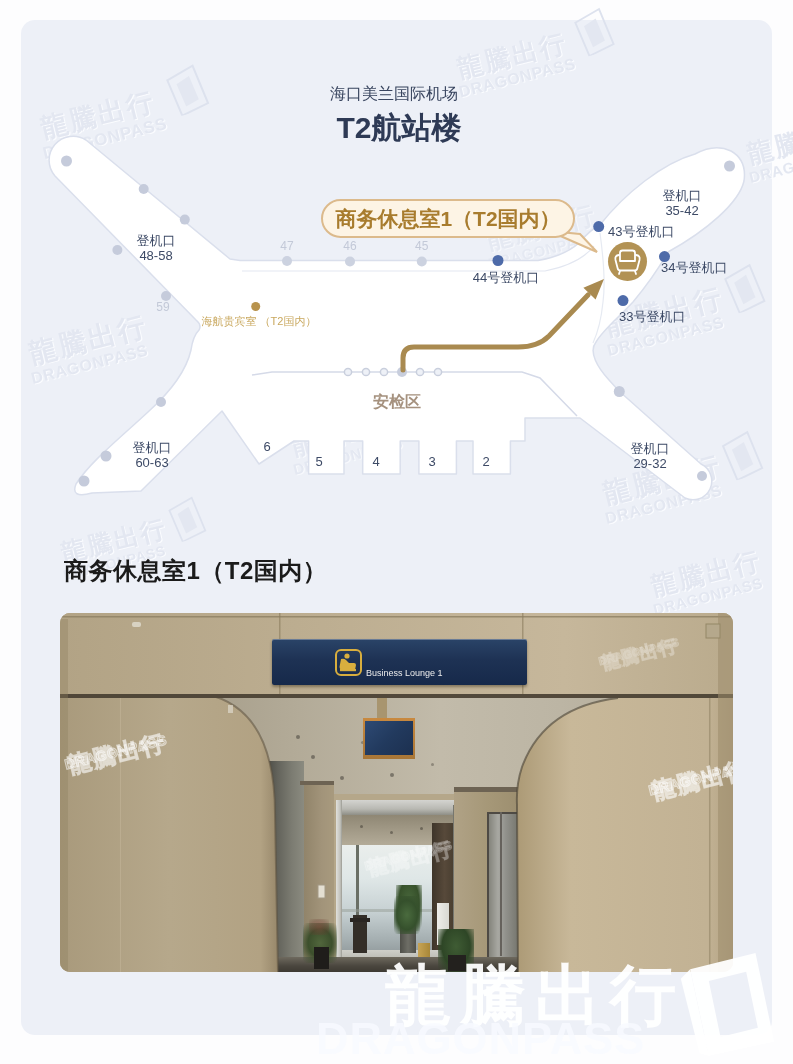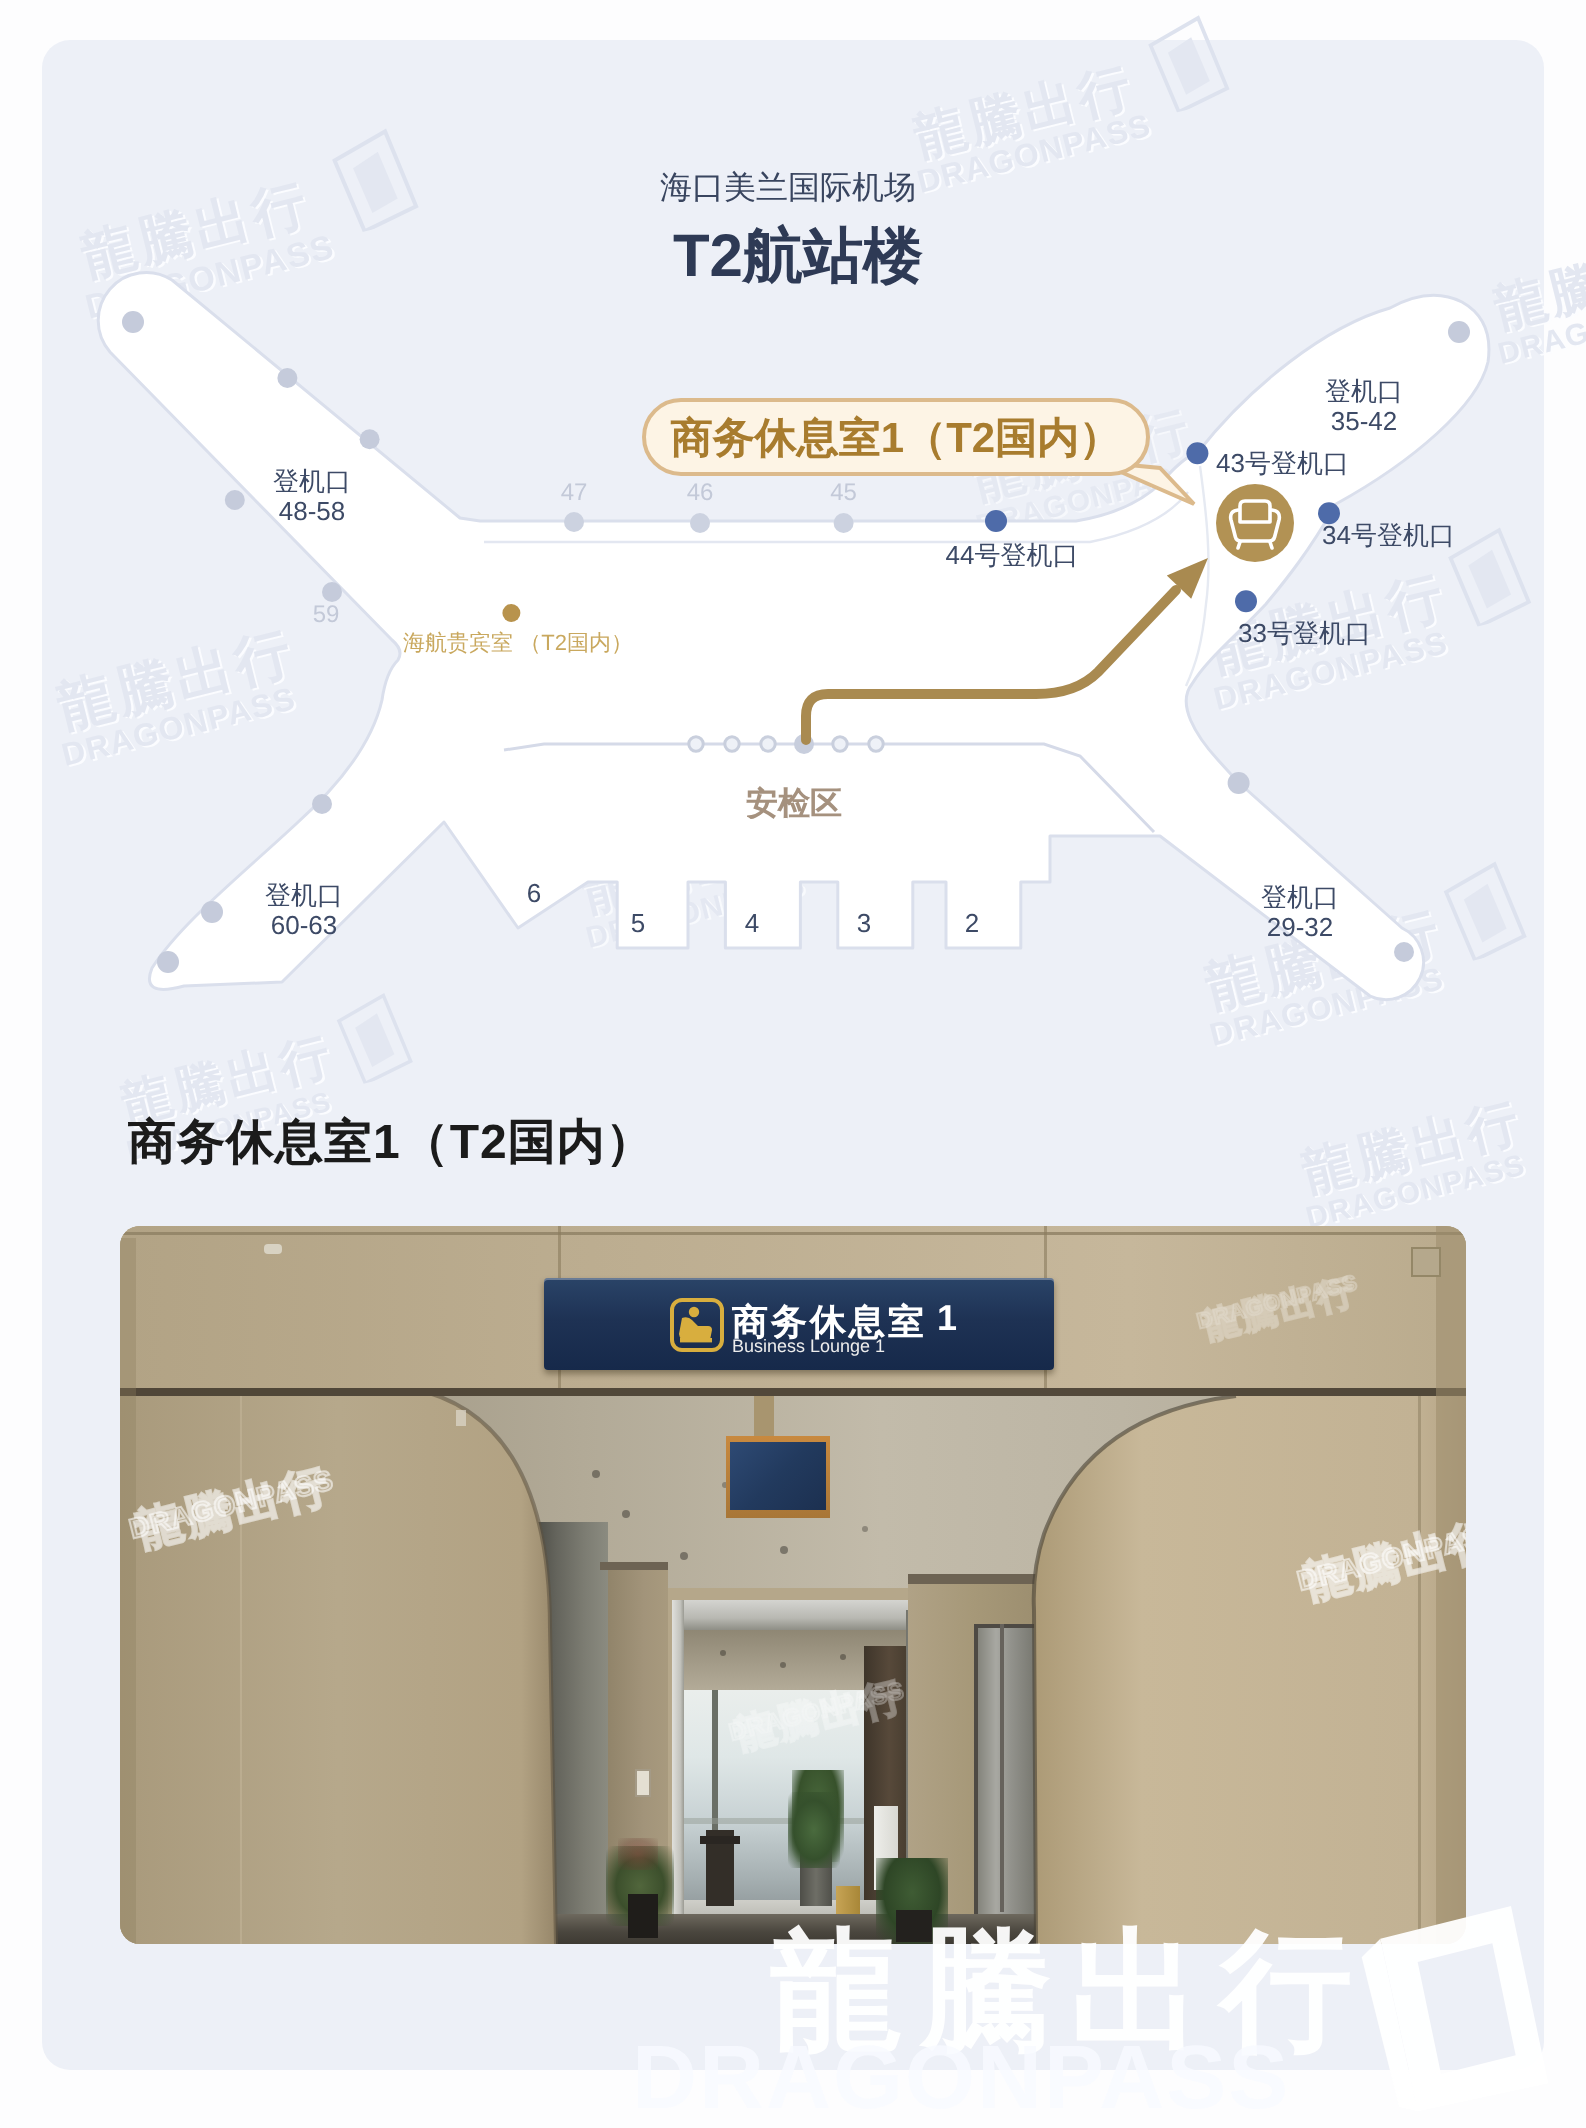--- a/index.html
+++ b/index.html
@@ -340,21 +340,20 @@
     <rect x="168" y="92" width="5" height="8" fill="#ded9cc" opacity="0.7"></rect>
   </svg>
 
   <div style="left:212px;top:26px;width:255px;height:46px;background:linear-gradient(180deg,#2a4468 0%,#1e3254 45%,#16294a 100%);border-radius:2px;box-shadow:inset 0 1px 0 rgba(255,255,255,0.3), 0 2px 3px rgba(40,30,10,0.4);"></div>
   <div style="left:275px;top:36px;width:27px;height:27px;border:2.5px solid #d8ae3e;border-radius:6px;box-sizing:border-box;"></div>
   <svg style="left:277px;top:38px;" width="23" height="23" viewBox="0 0 23 23">
     <circle cx="10" cy="5" r="2.6" fill="#d8ae3e"></circle>
     <path d="M4 8 q3 -1 5 1 l 3 3 h5 q2 0 2 2 l-1 5 h-13 q-2 0 -2.5 -3 z" fill="#d8ae3e"></path>
     <rect x="3" y="18" width="16" height="2.2" fill="#d8ae3e"></rect>
   </svg>
-  <div style="left:306px;top:36px;width:160px;color:#ffffff;font-size:18px;font-weight:bold;letter-spacing:1.5px;">商务休息室<span style="letter-spacing:0;">&nbsp;1</span></div>
   <div style="left:306px;top:55px;width:160px;color:#ececec;font-size:9px;font-weight:normal;">Business Lounge 1</div>
 
   <div class="wm wmw" style="left:6px;top:142px;font-size:23px;">
     <span class="cn">龍騰出行</span>
       <span class="en" style="font-size:14px;">DRAGONPASS</span>
   </div>
   <div class="wm wmw" style="left:590px;top:168px;font-size:23px;">
     <span class="cn">龍騰出行</span>
       <span class="en" style="font-size:14px;">DRAGONPASS</span>
   </div>

